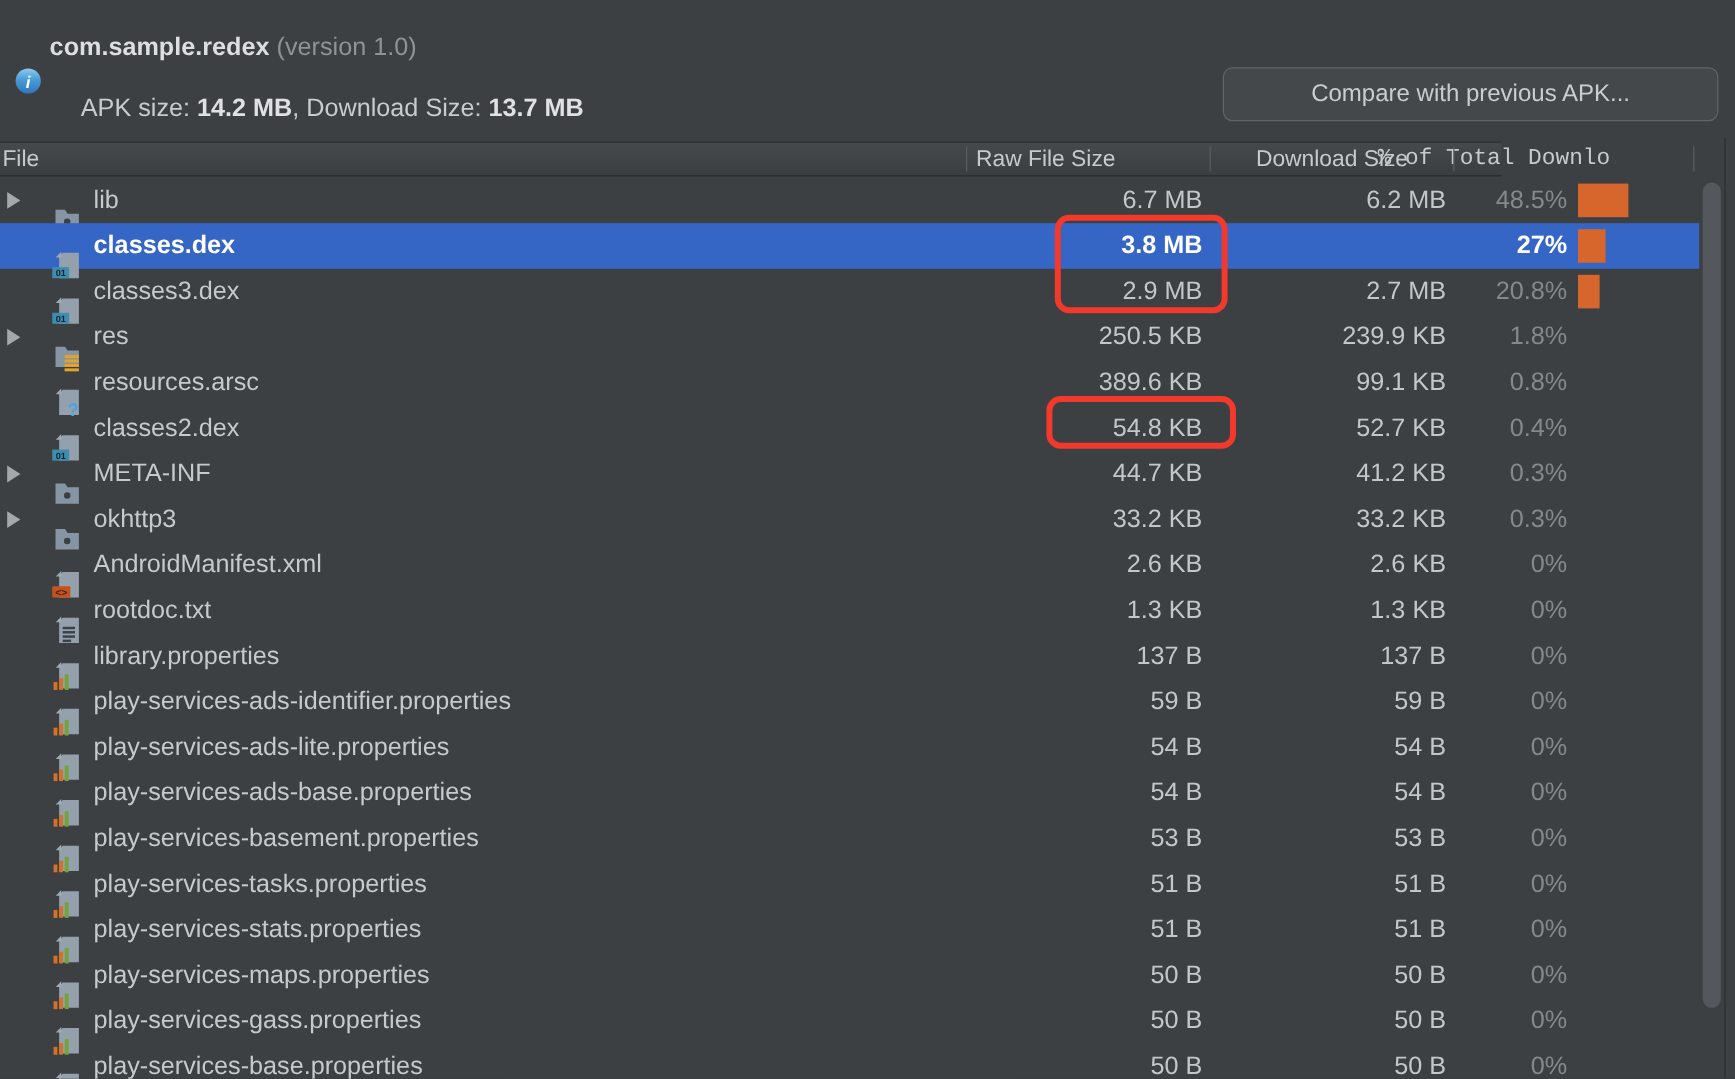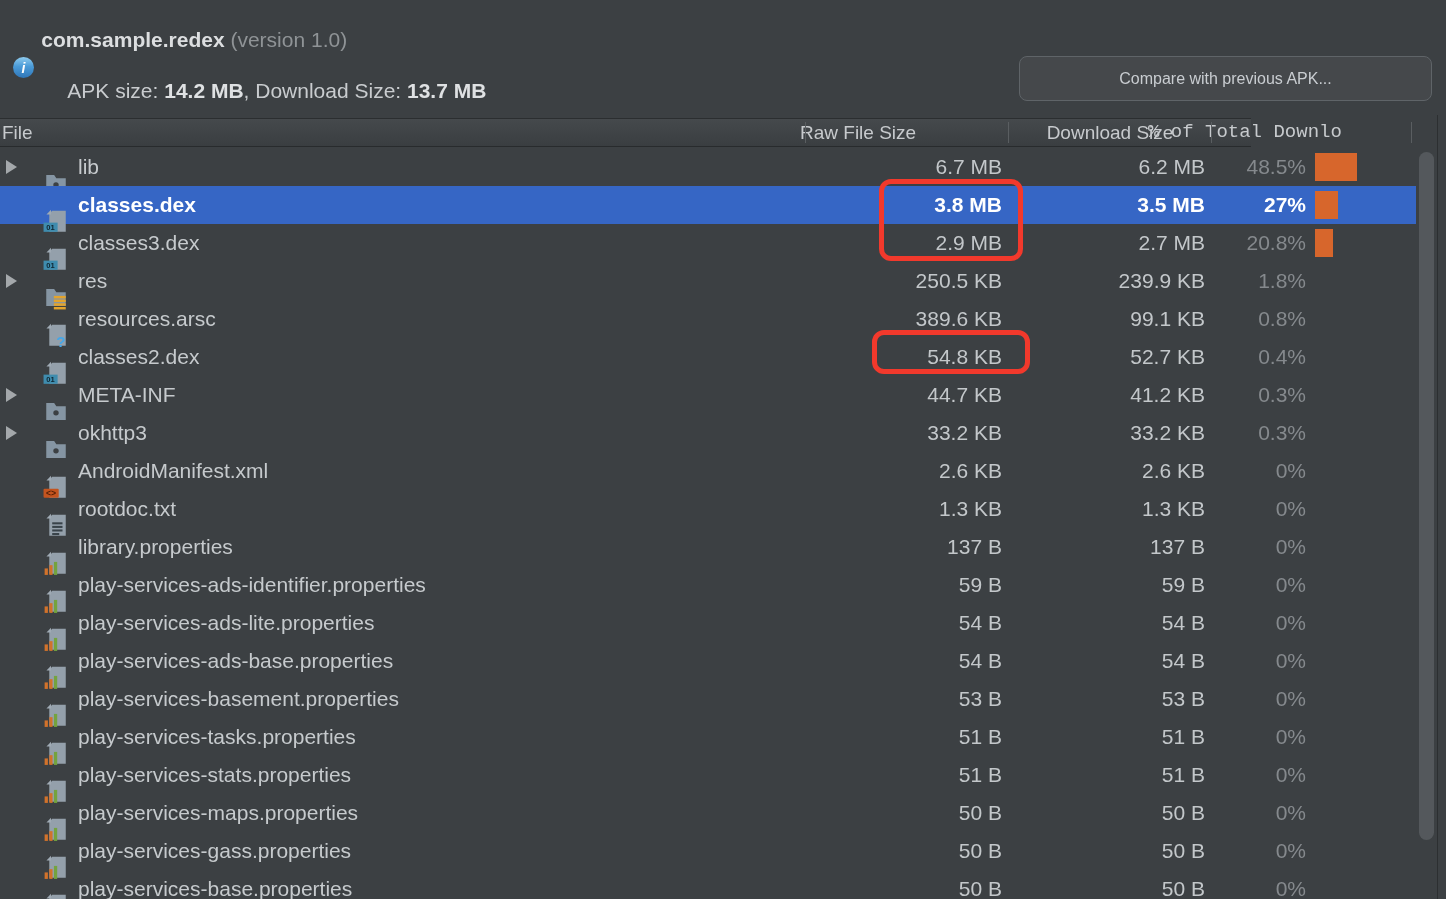--- a/index.html
+++ b/index.html
@@ -32,36 +32,36 @@
     font-size: 21px; color: #C9CCCF; white-space: pre-wrap;
   }
   .apk-line b { font-weight: 700; color: #DFE1E3; }
 
   .compare-btn {
     position: absolute; right: 14px; top: 56px;
     width: 413px; height: 45px;
     background: #45484B;
     border: 1px solid #5F6468;
     border-radius: 8px;
-    color: #C9CDD1; font-size: 16px; font-family: inherit;
+    color: #C9CDD1; font-size: 20px; font-family: inherit;
     display: flex; align-items: center; justify-content: center;
     cursor: default;
   }
 
   
   .table-header {
     position: absolute; left: 0; top: 118px; width: 1251px; height: 29px;
     background: linear-gradient(180deg, #45494C 0%, #3A3E41 100%);
     border-top: 1px solid #2B2E30;
     border-bottom: 1px solid #282B2D;
     font-size: 19px; color: #C7CACD;
   }
   .table-header .hcell { position: absolute; top: 0; line-height: 27px; overflow: hidden; white-space: nowrap; }
   .hc-file { left: 2px; width: 400px; }
-  .hc-raw  { left: 800px; width: 207px; text-align: left; }
+  .hc-raw  { left: 768px; width: 207px; text-align: center; }
   .hc-down { left: 1010px; width: 200px; text-align: center; }
   .hc-pct  { left: 1148px; width: 198px; text-align: right; font-family: Liberation Mono, monospace; }
   .htick { position: absolute; top: 3px; width: 1px; height: 21px; background: #5A5E61; }
 
   
   .table-body { position: absolute; left: 0; top: 148px; width: 1446px; }
   .row { position: relative; width: 1416px; height: 38px; font-size: 21px; }
   .row.selected { background: #3666C5; }
   .row.selected .cell, .row.selected .label, .row.selected .pct { color: #FFFFFF; font-weight: 700; }
   .expander {
@@ -142,21 +142,20 @@
       <div class="ficon">
           <svg viewBox="0 0 24 24">
             <path d="M8.5 2.5H21V22H5.8V5.4Z" fill="#94A0AB"></path>
             <path d="M7.4 1.6v4.4H3.2Z" fill="#9FAAB4"></path>
             <rect x="0.5" y="13.5" width="13" height="8.5" fill="#3F8CAE"></rect>
             <text x="7" y="20.6" font-size="7" font-weight="bold" fill="#0E2631" text-anchor="middle" font-family="Liberation Sans, sans-serif">01</text>
           </svg>
         </div>
       <div class="label">classes.dex</div>
       <div class="cell c-raw">3.8 MB</div>
-      <div class="cell c-down">3.5 MB</div>
       <div class="pct">27%</div>
       <div class="pbar" style="width: 23px;"></div>
     </div>
       <div class="row">
 
       <div class="ficon">
           <svg viewBox="0 0 24 24">
             <path d="M8.5 2.5H21V22H5.8V5.4Z" fill="#94A0AB"></path>
             <path d="M7.4 1.6v4.4H3.2Z" fill="#9FAAB4"></path>
             <rect x="0.5" y="13.5" width="13" height="8.5" fill="#3F8CAE"></rect>

